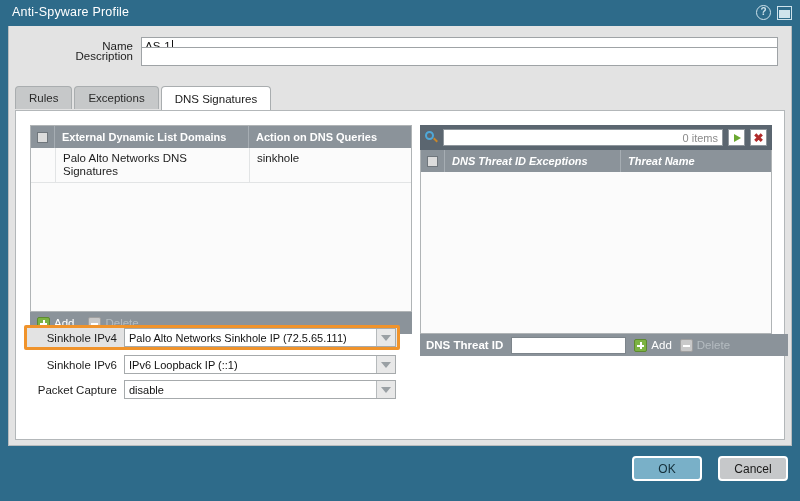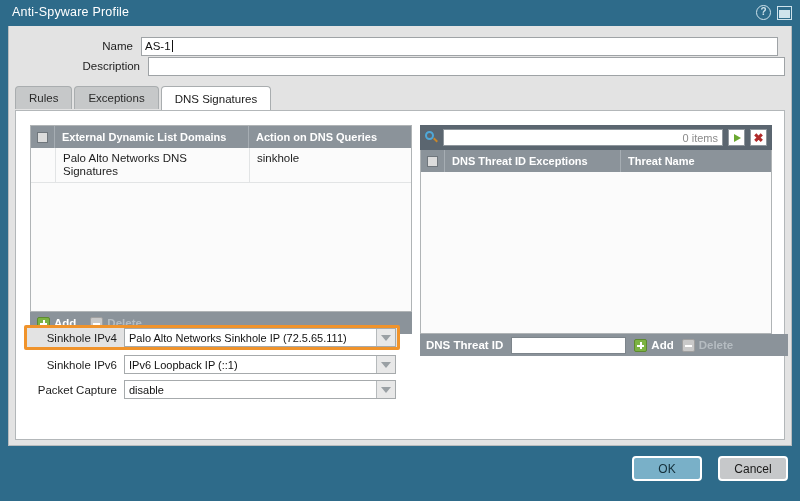--- a/index.html
+++ b/index.html
@@ -230,21 +230,21 @@
     padding-left: 7px;
     box-sizing: border-box;
     gap: 14px;
   }
   .btn-mini {
     display: flex;
     align-items: center;
     gap: 4px;
     font-size: 11.5px;
     color: #ffffff;
-    font-weight: bold;
+    font-weight: normal;
   }
   .btn-mini.disabled { color: #b5bcc1; }
   .sq-plus {
     width: 13px; height: 13px;
     background: #7cb342;
     border: 1px solid #5d8a2f;
     border-radius: 2px;
     position: relative;
     box-sizing: border-box;
   }
@@ -425,21 +425,21 @@
   }
   .rg-head {
     display: flex;
     height: 22px;
     background: #8b939a;
     color: #ffffff;
     font-size: 11px;
     font-weight: bold;
     align-items: center;
   }
-  .rg-col { padding-left: 7px; height: 100%; display: flex; align-items: center; box-sizing: border-box; }
+  .rg-col { padding-left: 7px; height: 100%; display: flex; align-items: center; box-sizing: border-box; font-style: italic; }
   .rg-col.c1 { width: 176px; border-right: 1px solid #a6adb3; }
   .rg-col.c2 { flex: 1; }
 
   .right-footer {
     position: absolute;
     left: 0; top: 209px;
     width: 368px;
     height: 22px;
     background: #8b939a;
     display: flex;
@@ -500,21 +500,21 @@
   <div class="panel">
 
     <div class="field-row" style="top:10px; width:100%;">
       <div class="field-label">Name</div>
       <div class="field-input" style="width:637px;">
         <span>AS-1</span>
           <span class="caret"></span>
       </div>
     </div>
 
-    <div class="field-row" style="top:30px; width:100%;padding-left:7px;">
+    <div class="field-row" style="top:20px; width:100%;">
       <div class="field-label">Description</div>
       <div class="field-input" style="width:637px;">
         <span></span>
       </div>
     </div>
 
     <div class="tabstrip">
       <div class="tab">Rules</div>
       <div class="tab">Exceptions</div>
       <div class="tab active">DNS Signatures</div>

